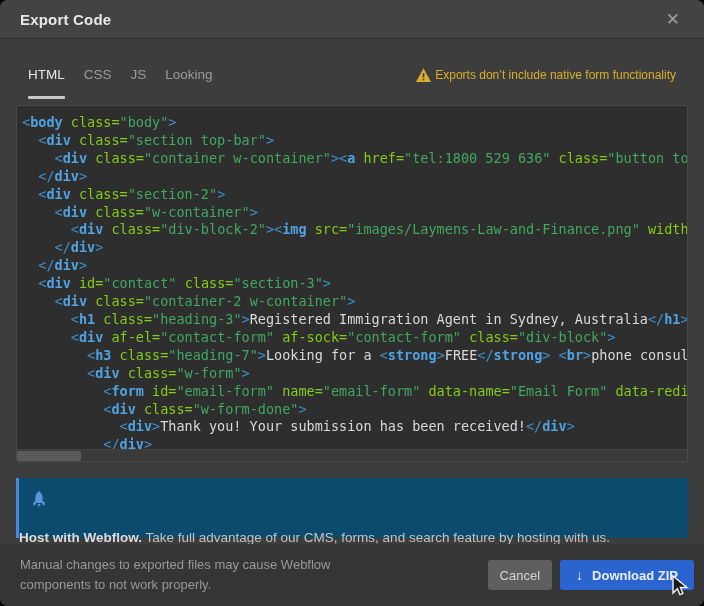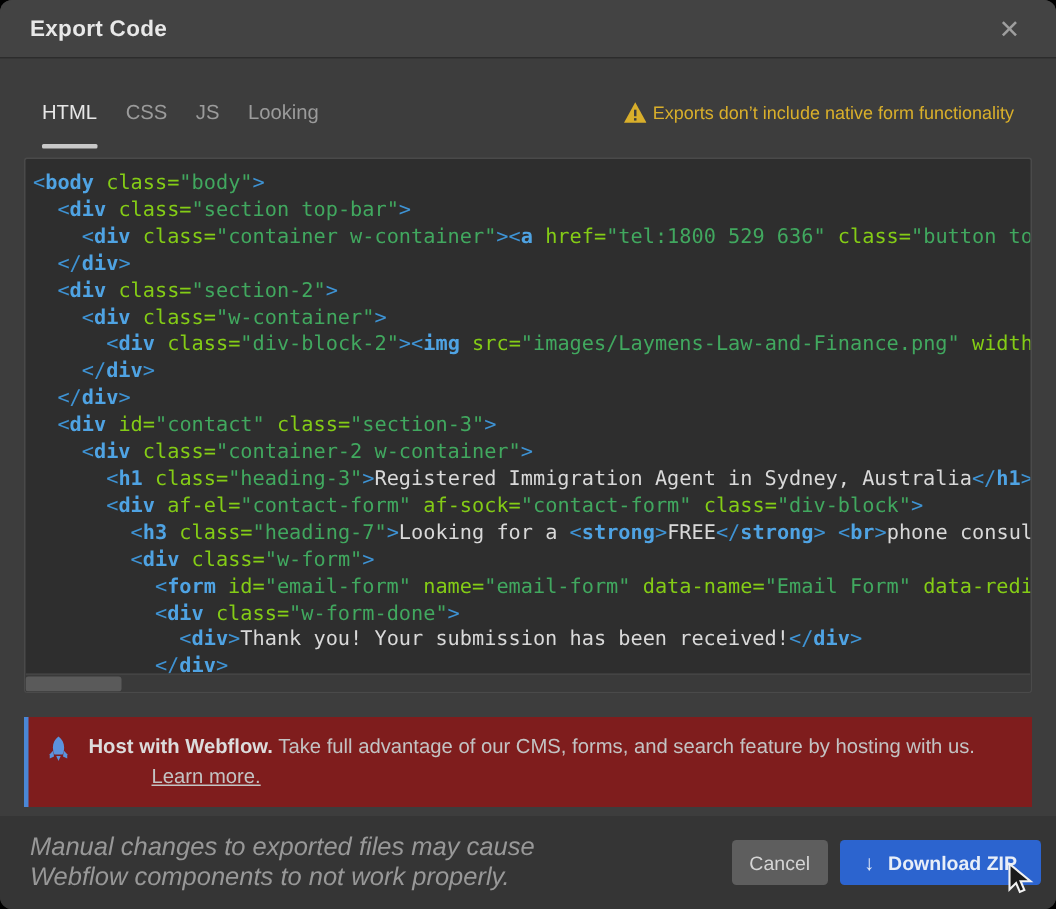--- a/index.html
+++ b/index.html
@@ -48,33 +48,33 @@
   .tk-s { color:#41a85f; }
   .tk-x { color:#d9d9d9; }
   .hscroll {
     position:absolute; left:0; right:0; bottom:0; height:12px;
     background:#3a3a3a; border-top:1px solid #444;
   }
   .thumb { position:absolute; left:0; top:1px; width:64px; height:10px; background:#5a5a5a; border-radius:2px; }
   
   .banner {
     position:absolute; left:16px; top:478px; width:672px; height:60px;
-    background:#7f1d1d; border-left:3px solid #4a87d6;
-    display:flex; align-items:flex-start; padding:10px 8px 0 0;
+    background:#0c4a6e; border-left:3px solid #4a87d6;
+    display:flex; align-items:flex-start; padding:10px 8px 0 0;flex-direction:column;
   }
   .banner-icon { width:40px; display:flex; justify-content:center; padding-top:2px; flex:0 0 40px; }
   .banner-text { font-size:13.5px; color:#c3c3c3; line-height:20px; }
   .banner-text strong { color:#dcdcdc; }
   .learn { display:block; color:#c3c3c3; text-decoration:underline; cursor:pointer; width:max-content;margin-left:42px; }
   
   .footerbar {
     position:absolute; left:0; top:544px; width:704px; height:62px;
     background:#353535; display:flex; align-items:center; padding:0 10px 0 20px;
   }
-  .note { font-size:17px; color:#989898; line-height:20px; max-width:345px;font-style:italic; }
+  .note { font-size:13px; color:#989898; line-height:20px; max-width:345px; }
   .actions { margin-left:auto; display:flex; align-items:center; gap:8px; }
   button { border:none; border-radius:3px; height:30px; font-family:"Liberation Sans", sans-serif; font-size:13px; cursor:pointer; }
   .btn-cancel { background:#5e5e5e; color:#d4d4d4; padding:0 12px; }
   .btn-download {
     background:#2c64cf; color:#e8eef8; padding:0 16px;
     display:flex; align-items:center; gap:9px; font-weight:bold;
   }
   .dl-arrow { font-size:14px; font-weight:bold; }
   .cursor { position:absolute; left:668px; top:574px; pointer-events:none; }
 </style>

